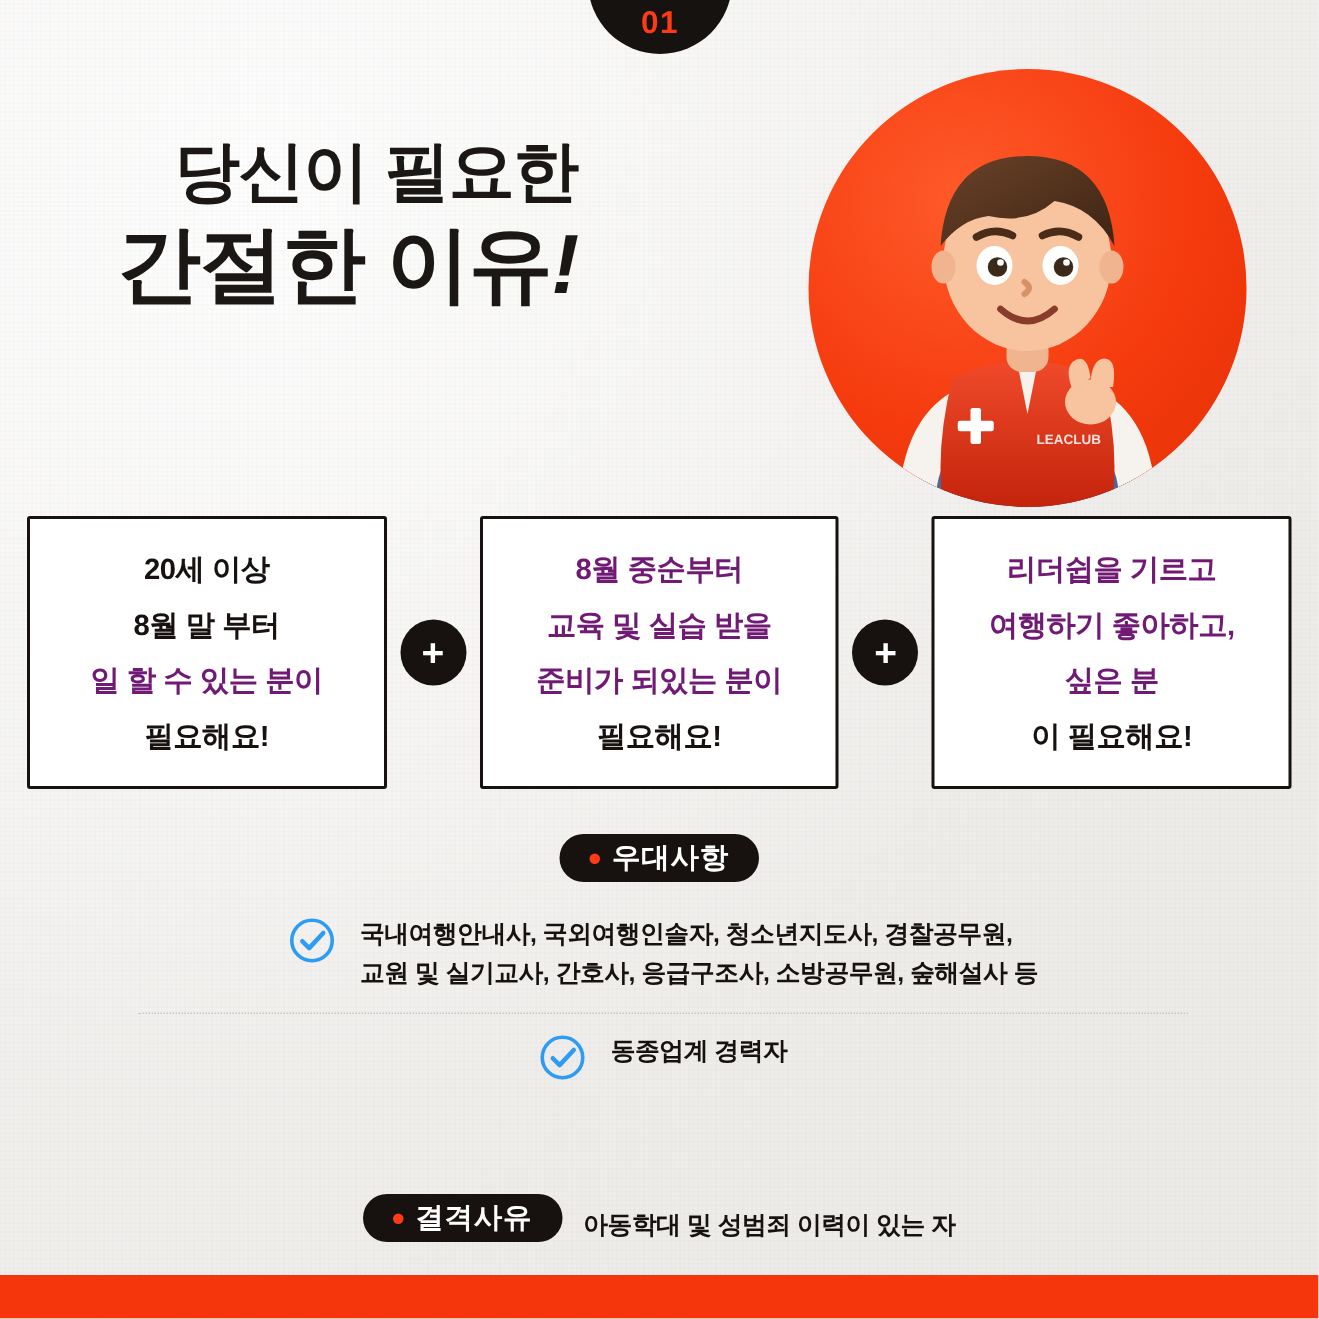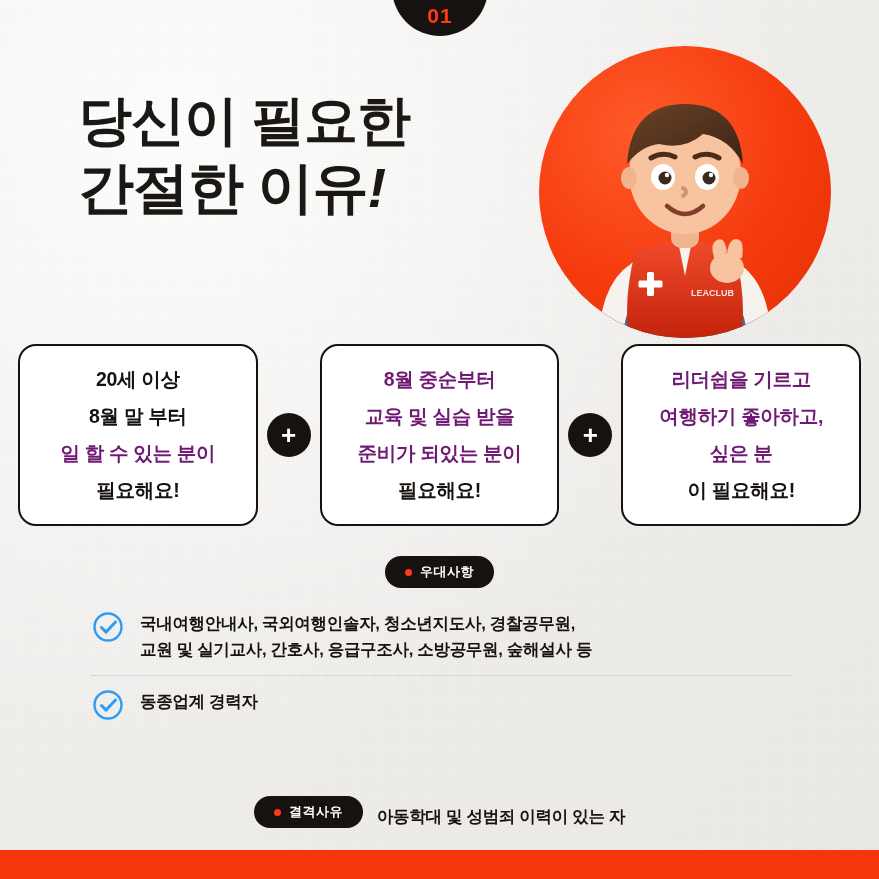--- a/index.html
+++ b/index.html
@@ -60,21 +60,21 @@
   }
   .hero-title {
     position: absolute;
     left: 78px;
     top: 26px;
     color: #1b1714;
     font-weight: bold;
     line-height: 1.22;
     letter-spacing: -1px;
   }
-  .hero-line1 { font-size: 54px; }
+  .hero-line1 { font-size: 44px; text-align: right; }
   .hero-line2 { font-size: 56px; }
   .hero-line2 .bang { font-style: italic; }
 
   .avatar-wrap {
     position: absolute;
     right: 48px;
     top: -16px;
     width: 292px;
     height: 292px;
     border-radius: 50%;
@@ -88,21 +88,21 @@
     top: 344px;
     left: 18px;
     width: 843px;
     height: 182px;
     display: flex;
     align-items: center;
   }
   .card {
     background: #fff;
     border: 2.5px solid #17120f;
-    border-radius: 18px;
+    border-radius: 2px;
     height: 182px;
     flex: 1 1 0;
     display: flex;
     flex-direction: column;
     align-items: center;
     justify-content: center;
     gap: 10px;
     padding: 8px 10px;
   }
   .card .ln {
@@ -132,21 +132,21 @@
   
   .pill {
     background: #17120f;
     color: #fff;
     border-radius: 20px;
     height: 32px;
     display: inline-flex;
     align-items: center;
     gap: 8px;
     padding: 0 20px;
-    font-size: 13px;
+    font-size: 19px;
     font-weight: bold;
     letter-spacing: 0.5px;
   }
   .pill .dot {
     width: 7px;
     height: 7px;
     border-radius: 50%;
     background: #ff3b15;
     display: inline-block;
   }
@@ -164,20 +164,21 @@
     top: 598px;
     left: 92px;
     width: 700px;
   }
   .pref-row {
     display: flex;
     align-items: flex-start;
     gap: 16px;
     padding: 12px 0 12px 0;
     border-bottom: 1.5px dotted #c8c5c0;
+    justify-content: center;
   }
   .pref-row:last-child { border-bottom: none; }
   .check {
     flex: 0 0 32px;
     width: 32px;
     height: 32px;
     margin-top: 1px;
   }
   .pref-text {
     font-size: 16.5px;

